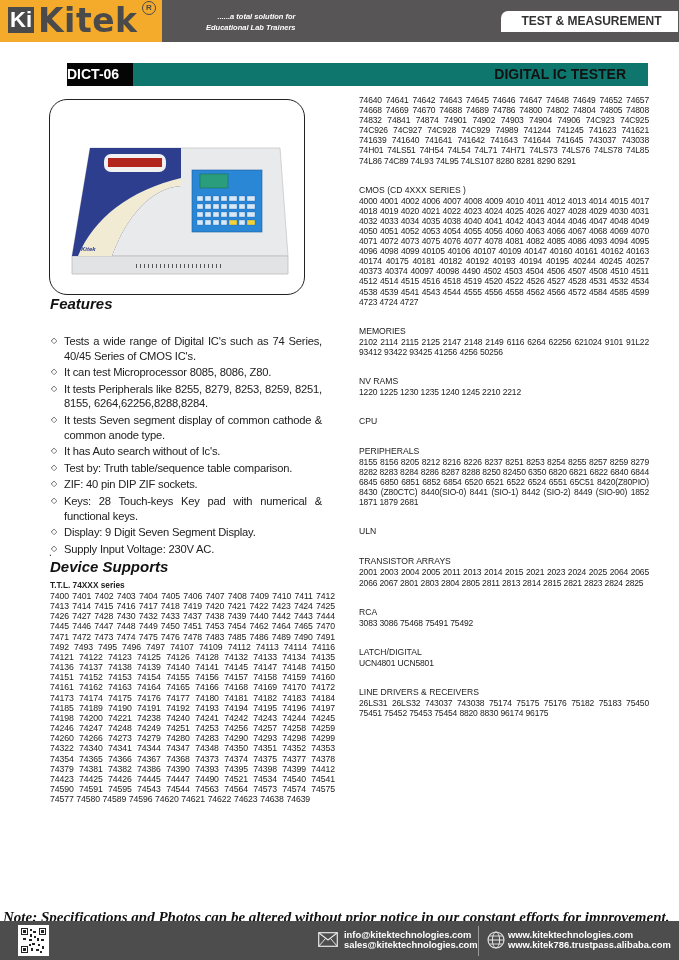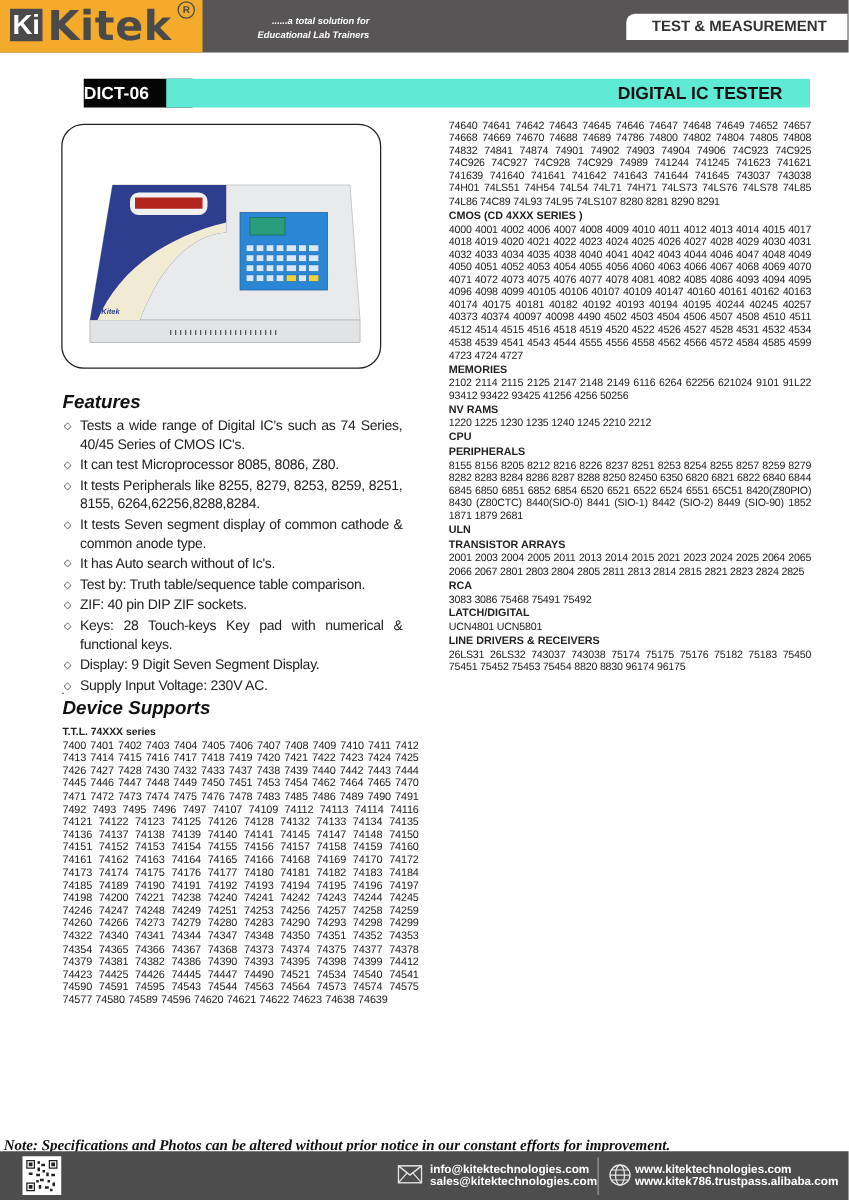--- a/index.html
+++ b/index.html
@@ -11,45 +11,45 @@
   .logo-box { position: absolute; left: 0; top: 0; width: 162px; height: 42px; background: #f4ab2c; }
   .logo-mark { position: absolute; left: 8px; top: 7px; width: 26px; height: 26px; background: #4a4a4a; color: #fff; font-weight: bold; font-size: 22px; line-height: 26px; text-align: center; font-family: "Liberation Sans", sans-serif; }
   .logo-text { position: absolute; left: 38px; top: 1px; font-size: 33px; font-weight: bold; color: #4a4a4a; font-family: "DejaVu Sans", sans-serif; letter-spacing: 0.5px; }
   .logo-reg { position: absolute; left: 142px; top: 1px; width: 14px; height: 14px; border: 1.5px solid #4a4a4a; border-radius: 50%; font-size: 8px; font-weight: bold; color: #4a4a4a; text-align: center; line-height: 11px; }
   .tagline { position: absolute; left: 172px; top: 11px; color: #fff; font-style: italic; font-weight: bold; font-size: 7.5px; line-height: 11px; text-align: right; }
   .tagline .l2 { padding-left: 34px; }
   .cat-tab { position: absolute; left: 501px; top: 11px; width: 177px; height: 21px; background: #fff; border-radius: 7px 0 0 0; font-weight: bold; font-size: 12px; color: #333; text-align: center; line-height: 21px; padding-left: 4px; }
 
   
   .model { position: absolute; left: 31px; top: 63px; width: 87px; height: 23px; background: #050505; color: #fff; font-weight: bold; font-size: 14px; text-align: left; line-height: 23px; margin-left: 36px; }
-  .title-bar { position: absolute; left: 133px; top: 63px; width: 515px; height: 23px; background: #5eead4; color: #111; font-weight: bold; font-size: 14px; text-align: right; line-height: 23px; padding-right: 22px; }
+  .title-bar { position: absolute; left: 133px; top: 63px; width: 515px; height: 23px; background: #0f766e; color: #111; font-weight: bold; font-size: 14px; text-align: right; line-height: 23px; padding-right: 22px; }
 
   
   .photo-frame { position: absolute; left: 49px; top: 99px; width: 256px; height: 196px; border: 1.5px solid #222; border-radius: 18px; background: #fff; overflow: hidden; }
   .device { position: absolute; left: 20px; top: 38px; width: 220px; height: 145px; }
 
   
   .h-section { position: absolute; font-style: italic; font-weight: bold; font-size: 15px; color: #111; }
-  .features-title { left: 50px; top: 313px; }
+  .features-title { left: 50px; top: 295px; }
   .features { position: absolute; left: 50px; top: 334px; width: 272px; list-style: none; }
   .features li { position: relative; padding-left: 14px; font-size: 11.2px; line-height: 14.6px; margin-bottom: 2px; color: #222; text-align: justify; letter-spacing: -0.2px; }
   .features li .bul { position: absolute; left: 1px; top: 0; font-size: 8px; color: #333; }
   .dot-sep { position: absolute; left: 49px; top: 547px; font-size: 10px; }
 
   .devsup-title { left: 50px; top: 558px; }
   .ttl-head { position: absolute; left: 50px; top: 580px; font-size: 8.3px; font-weight: bold; color: #222; }
   .ttl-list { position: absolute; left: 50px; top: 591px; width: 285px; font-size: 8.7px; line-height: 10.15px; color: #222; text-align: justify; letter-spacing: -0.1px; word-spacing: 0.3px; }
 
   
   .right-col { position: absolute; left: 359px; top: 95px; width: 290px; }
   .rc-list { font-size: 8.5px; line-height: 10.1px; color: #222; text-align: justify; letter-spacing: -0.15px; }
-  .rc-head { font-size: 8.6px; font-weight: bold; color: #222; line-height: 11px; margin-top: 1px; }
-
-  
-  .note { position: absolute; left: 3px; top: 909px; font-family: "Liberation Serif", serif; font-style: italic; font-weight: bold; font-size: 12px; color: #111; }
+  .rc-head { font-size: 8.6px; font-weight: normal; color: #222; line-height: 11px; margin-top: 19px; }
+
+  
+  .note { position: absolute; left: 3px; top: 909px; font-family: "Liberation Serif", serif; font-style: italic; font-weight: bold; font-size: 15px; color: #111; }
   .footer { position: absolute; left: 0; top: 921px; width: 679px; height: 56px; background: #4e4d4d; }
   .qr { position: absolute; left: 18px; top: 4px; width: 31px; height: 31px; background: #fff; padding: 2px; }
   .mail-icon { position: absolute; left: 318px; top: 11px; width: 20px; height: 15px; }
   .contact { position: absolute; left: 344px; top: 9px; color: #fff; font-size: 9.4px; line-height: 10px; font-weight: bold; }
   .vdiv { position: absolute; left: 478px; top: 5px; width: 1px; height: 30px; background: #999; }
   .globe-icon { position: absolute; left: 487px; top: 10px; width: 18px; height: 18px; }
   .web { position: absolute; left: 508px; top: 9px; color: #fff; font-size: 9.4px; line-height: 10px; font-weight: bold; }
 </style>
 </head>
 <body>

